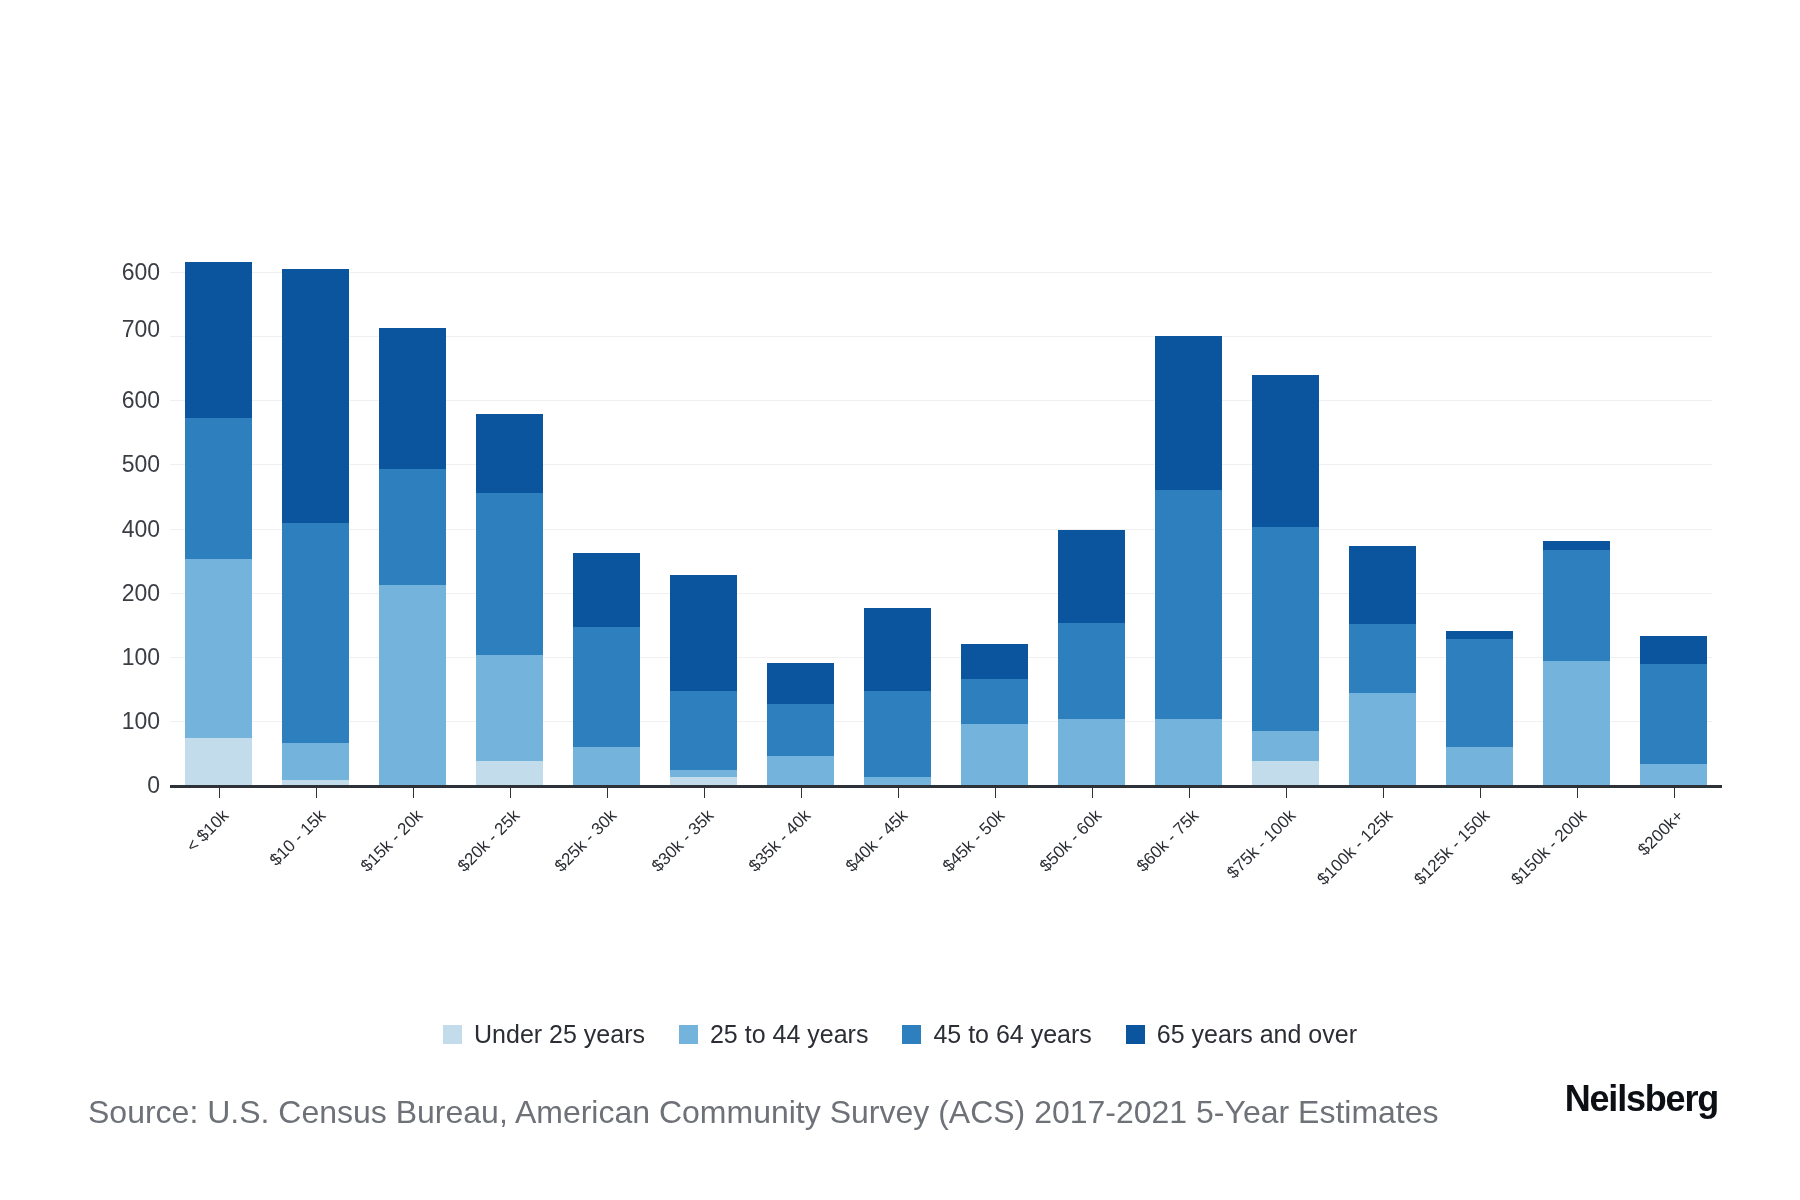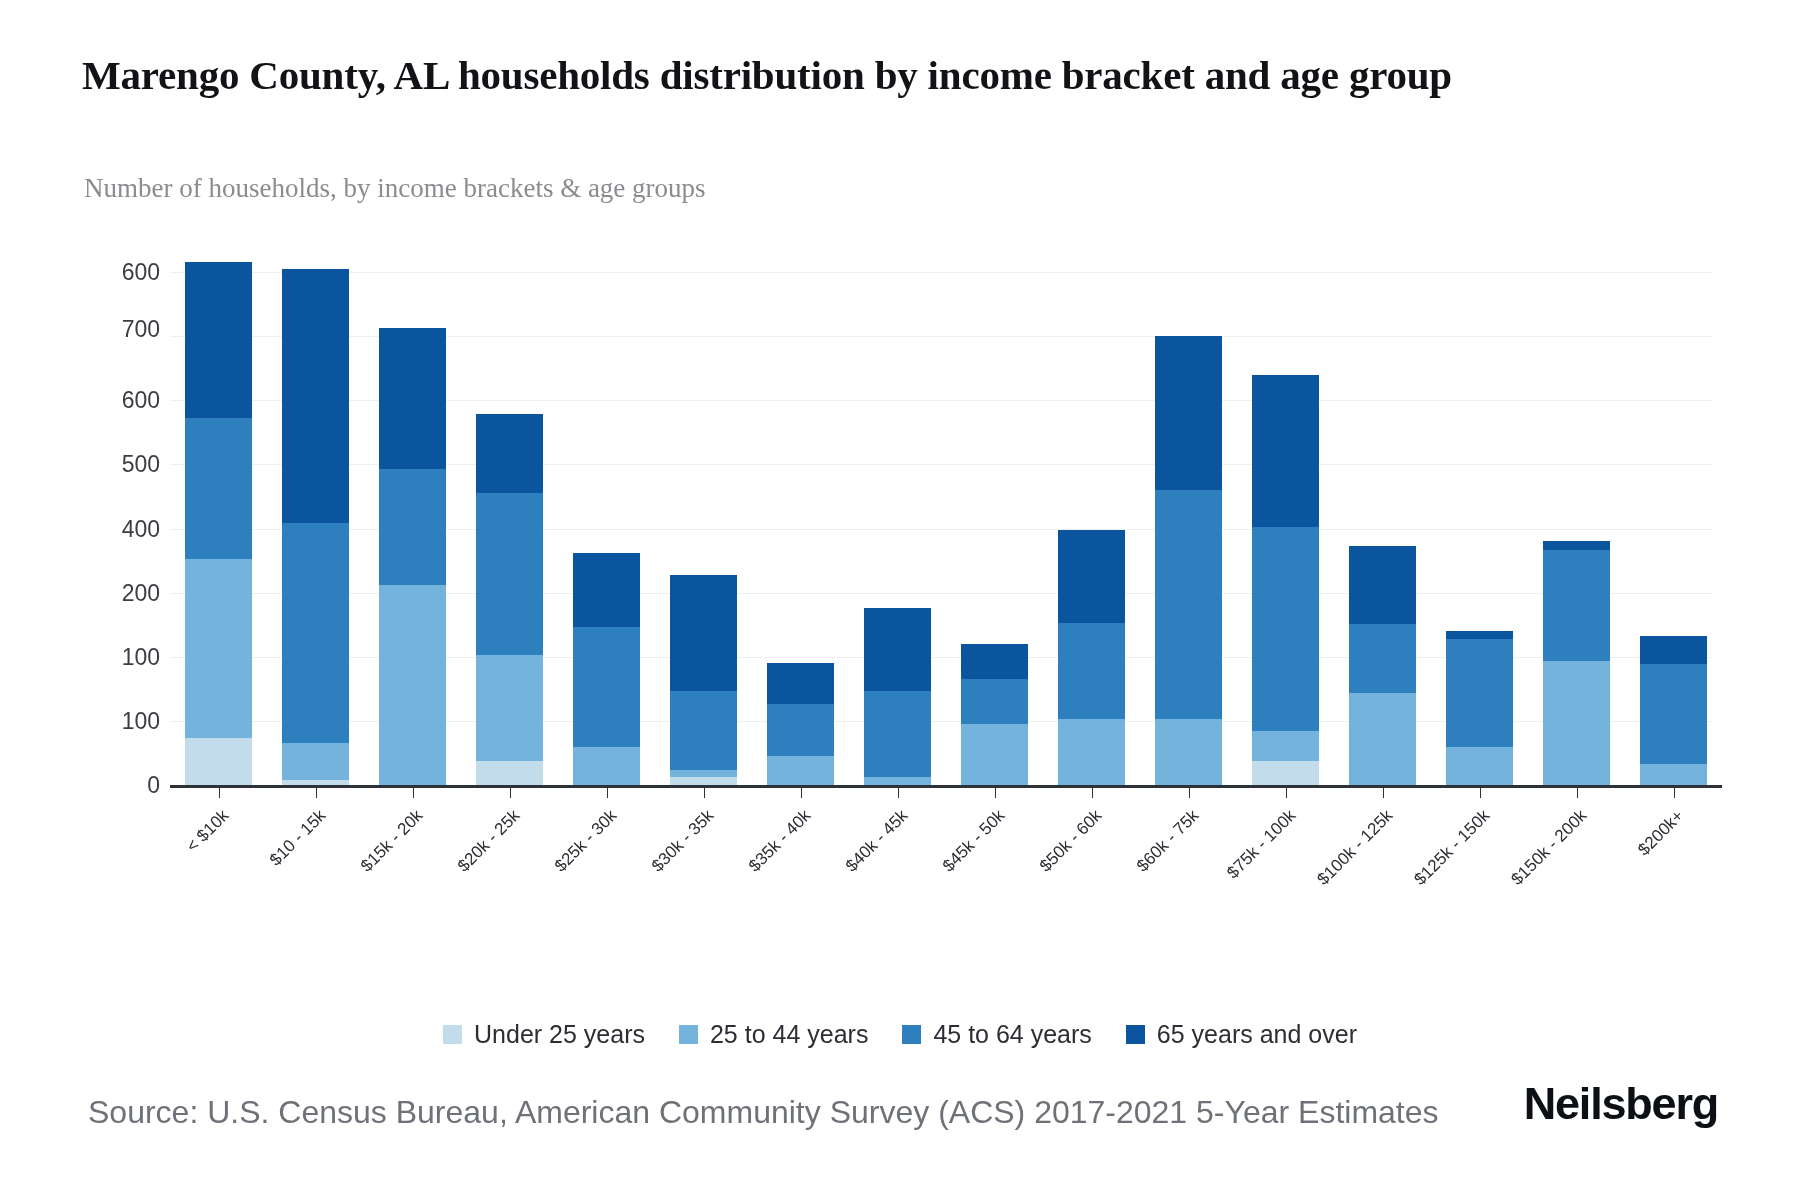--- a/index.html
+++ b/index.html
@@ -79,31 +79,29 @@
   .legend-swatch { width: 19px; height: 19px; }
   .legend-text { font-size: 25px; color: #2b2e34; }
 
   
   .source {
     position: absolute; left: 88px; top: 1094px;
     font-size: 32px; color: #6e7278;
   }
   .brand {
     position: absolute; right: 82px; top: 1078px;
-    font-size: 45px; font-weight: 700; color: #0c0f14;
+    font-size: 36px; font-weight: 700; color: #0c0f14;
     letter-spacing: -1.2px;
   }
 </style>
 </head>
 <body>
 
 <div class="page">
 
-  <h1 class="title">Marengo County, AL households distribution by income bracket and age group</h1>
-  <div class="subtitle">Number of households, by income brackets &amp; age groups</div>
 
   <div class="chart-area" id="gridlines">
       <div class="gridline" style="top: 513px; background: transparent;"></div>
       <div class="gridline" style="top: 448.875px;"></div>
       <div class="gridline" style="top: 384.75px;"></div>
       <div class="gridline" style="top: 320.625px;"></div>
       <div class="gridline" style="top: 256.5px;"></div>
       <div class="gridline" style="top: 192.375px;"></div>
       <div class="gridline" style="top: 128.25px;"></div>
       <div class="gridline" style="top: 64.125px;"></div>

